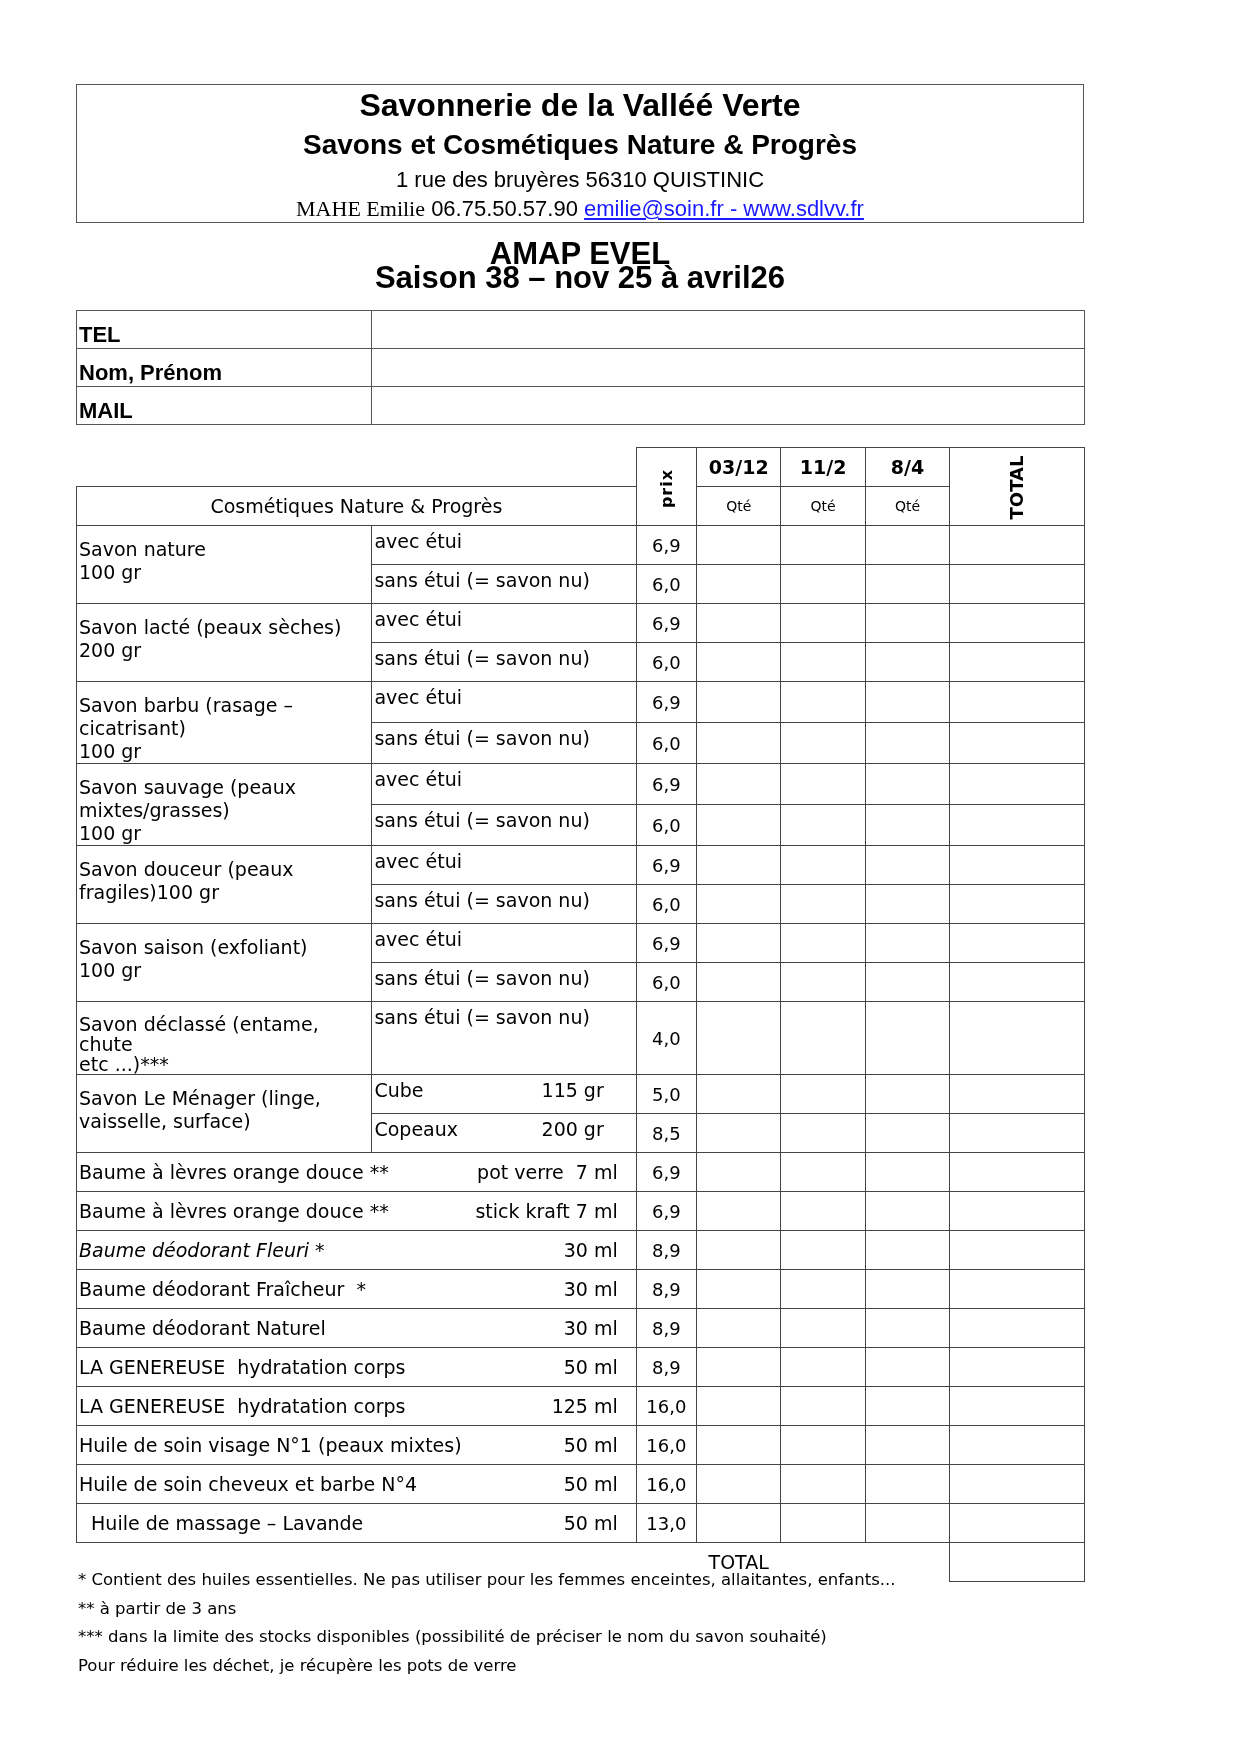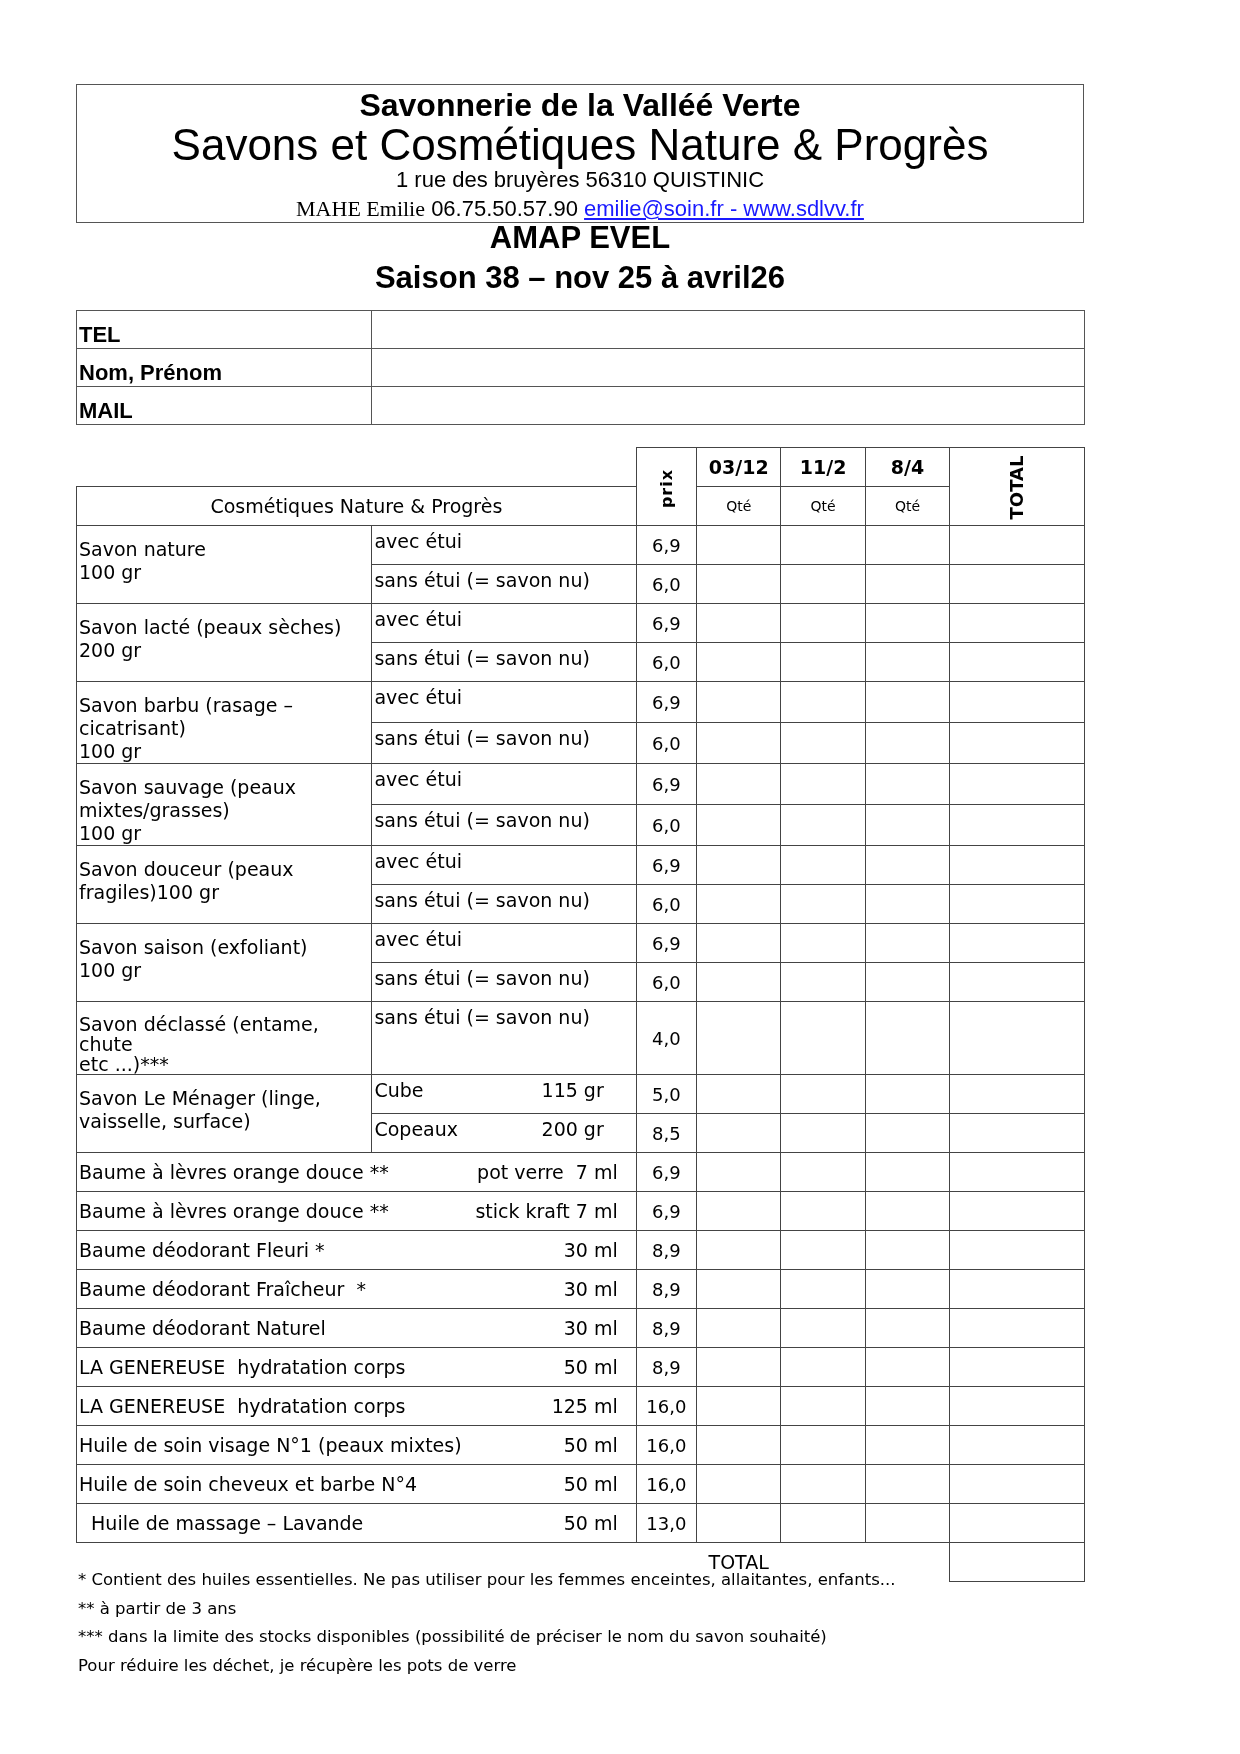--- a/index.html
+++ b/index.html
@@ -3,27 +3,27 @@
 <meta charset="utf-8">
 <style>
   html, body { margin: 0; padding: 0; background: #ffffff; }
   body { width: 1240px; height: 1754px; position: relative; font-family: "Liberation Sans", sans-serif; color: #000; }
 
   .header-box {
     position: absolute; left: 76px; top: 59px; width: 1008px; height: 139px;
     border: 1px solid #555; box-sizing: border-box; text-align: center; margin-top: 25px;
   }
   .h-title { font-weight: bold; font-size: 32px; line-height: 40px; margin-top: 0px; }
-  .h-sub { font-weight: normal; font-size: 44px; line-height: 40px; }
+  .h-sub { font-weight: bold; font-size: 28px; line-height: 40px; }
   .h-addr { font-size: 22px; line-height: 30px; }
   .h-contact { font-size: 22px; line-height: 28px; }
   .h-contact .name { font-family: "Liberation Serif", serif; }
   .h-contact a { color: #1a1aff; text-decoration: underline; }
 
-  .amap-title { position: absolute; left: 0; width: 1160px; top: 218px; text-align: center; font-weight: bold; font-size: 31px; line-height: 40px; }
+  .amap-title { position: absolute; left: 0; width: 1160px; top: 234px; text-align: center; font-weight: bold; font-size: 31px; line-height: 40px; }
   .saison-title { position: absolute; left: 0; width: 1160px; top: 258px; text-align: center; font-weight: bold; font-size: 31px; line-height: 40px; }
 
   table { border-collapse: collapse; }
   .info-table { position: absolute; left: 76px; top: 310px; width: 1009px; }
   .info-table td { border: 1px solid #555; height: 37px; padding: 0 2px; font-weight: bold; font-size: 22px; vertical-align: bottom; }
   .info-table td.lbl { width: 290px; }
 
   .order {
     position: absolute; left: 76px; top: 447px; width: 1009px;
     font-family: "DejaVu Sans", sans-serif; font-size: 19px;
@@ -338,21 +338,21 @@
         </td>
         <td class="prix-cell">6,9</td>
         <td class="q-cell"></td>
         <td class="q-cell"></td>
         <td class="q-cell"></td>
         <td class="c-tot"></td>
       </tr>
       <tr>
         <td colspan="2">
           <div class="flexrow">
-            <span class="nm" style="white-space: pre;">Baume déodorant Fleuri *</span>
+            <span class="nm" style="white-space: pre; font-style: italic;">Baume déodorant Fleuri *</span>
             <span class="sz" style="margin-right: 16px;">30 ml</span>
           </div>
         </td>
         <td class="prix-cell">8,9</td>
         <td class="q-cell"></td>
         <td class="q-cell"></td>
         <td class="q-cell"></td>
         <td class="c-tot"></td>
       </tr>
       <tr>

